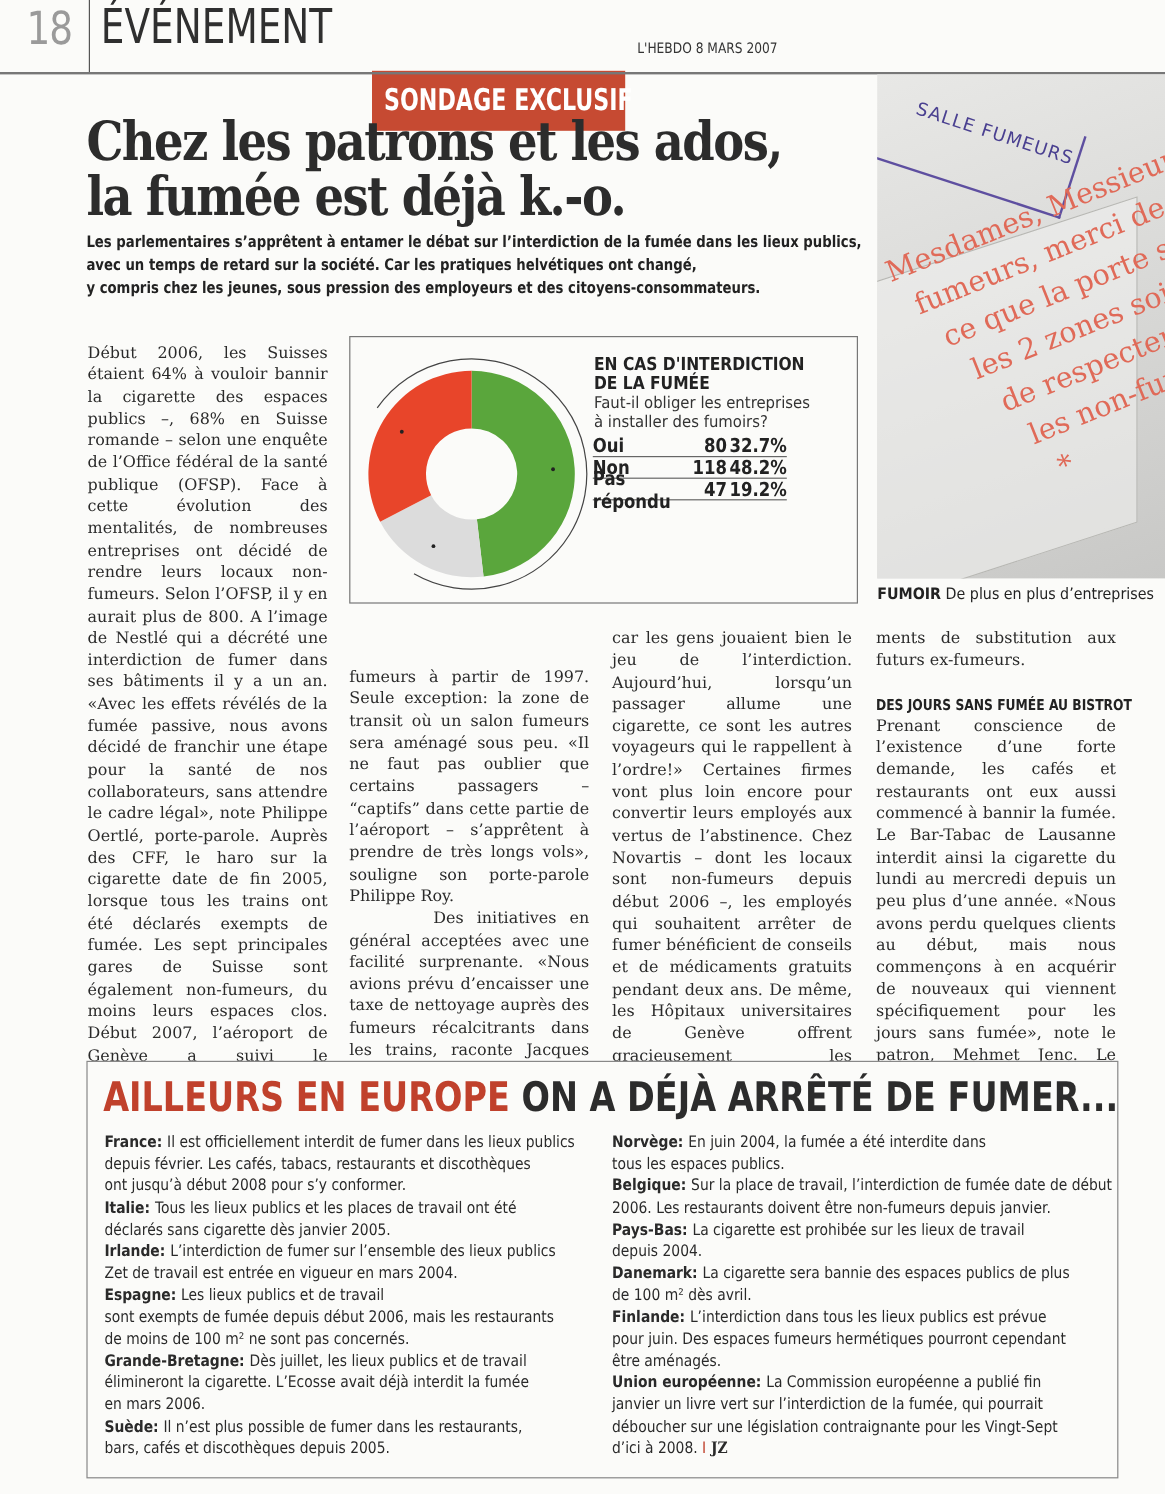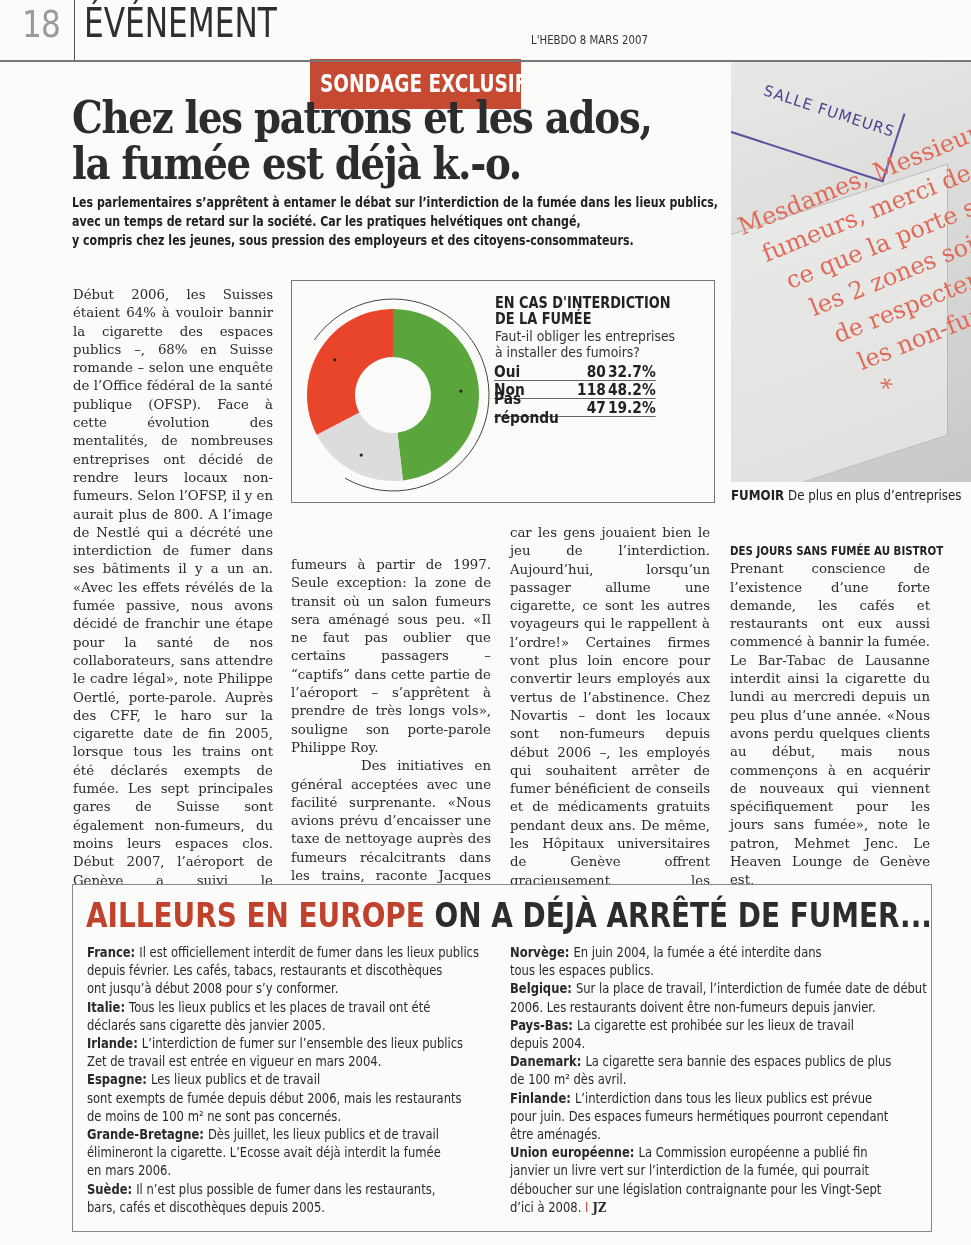--- a/index.html
+++ b/index.html
@@ -143,20 +143,21 @@
   <p>Début 2006, les Suisses étaient 64% à vouloir bannir la cigarette des espaces publics –, 68% en Suisse romande – selon une enquête de l’Office fédéral de la santé publique (OFSP). Face à cette évolution des mentalités, de nombreuses entreprises ont décidé de rendre leurs locaux non-fumeurs. Selon l’OFSP, il y en aurait plus de 800. A l’image de Nestlé qui a décrété une interdiction de fumer dans ses bâtiments il y a un an. «Avec les effets révélés de la fumée passive, nous avons décidé de franchir une étape pour la santé de nos collaborateurs, sans attendre le cadre légal», note Philippe Oertlé, porte-parole. Auprès des CFF, le haro sur la cigarette date de fin 2005, lorsque tous les trains ont été déclarés exempts de fumée. Les sept principales gares de Suisse sont également non-fumeurs, du moins leurs espaces clos. Début 2007, l’aéroport de Genève a suivi le mouvement. Cointrin avait déjà confiné les amateurs de tabac dans un petit nombre d’espaces</p>
 </div>
 <div class="abs col c2">
   <p>fumeurs à partir de 1997. Seule exception: la zone de transit où un salon fumeurs sera aménagé sous peu. «Il ne faut pas oublier que certains passagers – “captifs” dans cette partie de l’aéroport – s’apprêtent à prendre de très longs vols», souligne son porte-parole Philippe Roy.</p>
   <p class="indent">Des initiatives en général acceptées avec une facilité surprenante. «Nous avions prévu d’encaisser une taxe de nettoyage auprès des fumeurs récalcitrants dans les trains, raconte Jacques Zulauff, le porte-parole des CFF. Mais nous en avons perçu très peu en définitive</p>
 </div>
 <div class="abs col c3">
   <p>car les gens jouaient bien le jeu de l’interdiction. Aujourd’hui, lorsqu’un passager allume une cigarette, ce sont les autres voyageurs qui le rappellent à l’ordre!» Certaines firmes vont plus loin encore pour convertir leurs employés aux vertus de l’abstinence. Chez Novartis – dont les locaux sont non-fumeurs depuis début 2006 –, les employés qui souhaitent arrêter de fumer bénéficient de conseils et de médicaments gratuits pendant deux ans. De même, les Hôpitaux universitaires de Genève offrent gracieusement les consultations et remboursent 40% des médica-</p>
 </div>
 <div class="abs col c4">
+  <p>ments de substitution aux futurs ex-fumeurs.</p>
   <p class="subhead">DES JOURS SANS FUMÉE AU BISTROT</p>
   <p>Prenant conscience de l’existence d’une forte demande, les cafés et restaurants ont eux aussi commencé à bannir la fumée. Le Bar-Tabac de Lausanne interdit ainsi la cigarette du lundi au mercredi depuis un peu plus d’une année. «Nous avons perdu quelques clients au début, mais nous commençons à en acquérir de nouveaux qui viennent spécifiquement pour les jours sans fumée», note le patron, Mehmet Jenc. Le Heaven Lounge de Genève est,</p>
 </div>
 
 <div class="abs eubox"></div>
 <div class="abs eu-title">
   <span class="red">AILLEURS EN EUROPE</span>
   <span class="dark">ON A DÉJÀ ARRÊTÉ DE FUMER...</span>
 </div>
 <div class="abs eucol eu-l" id="eu-left">

